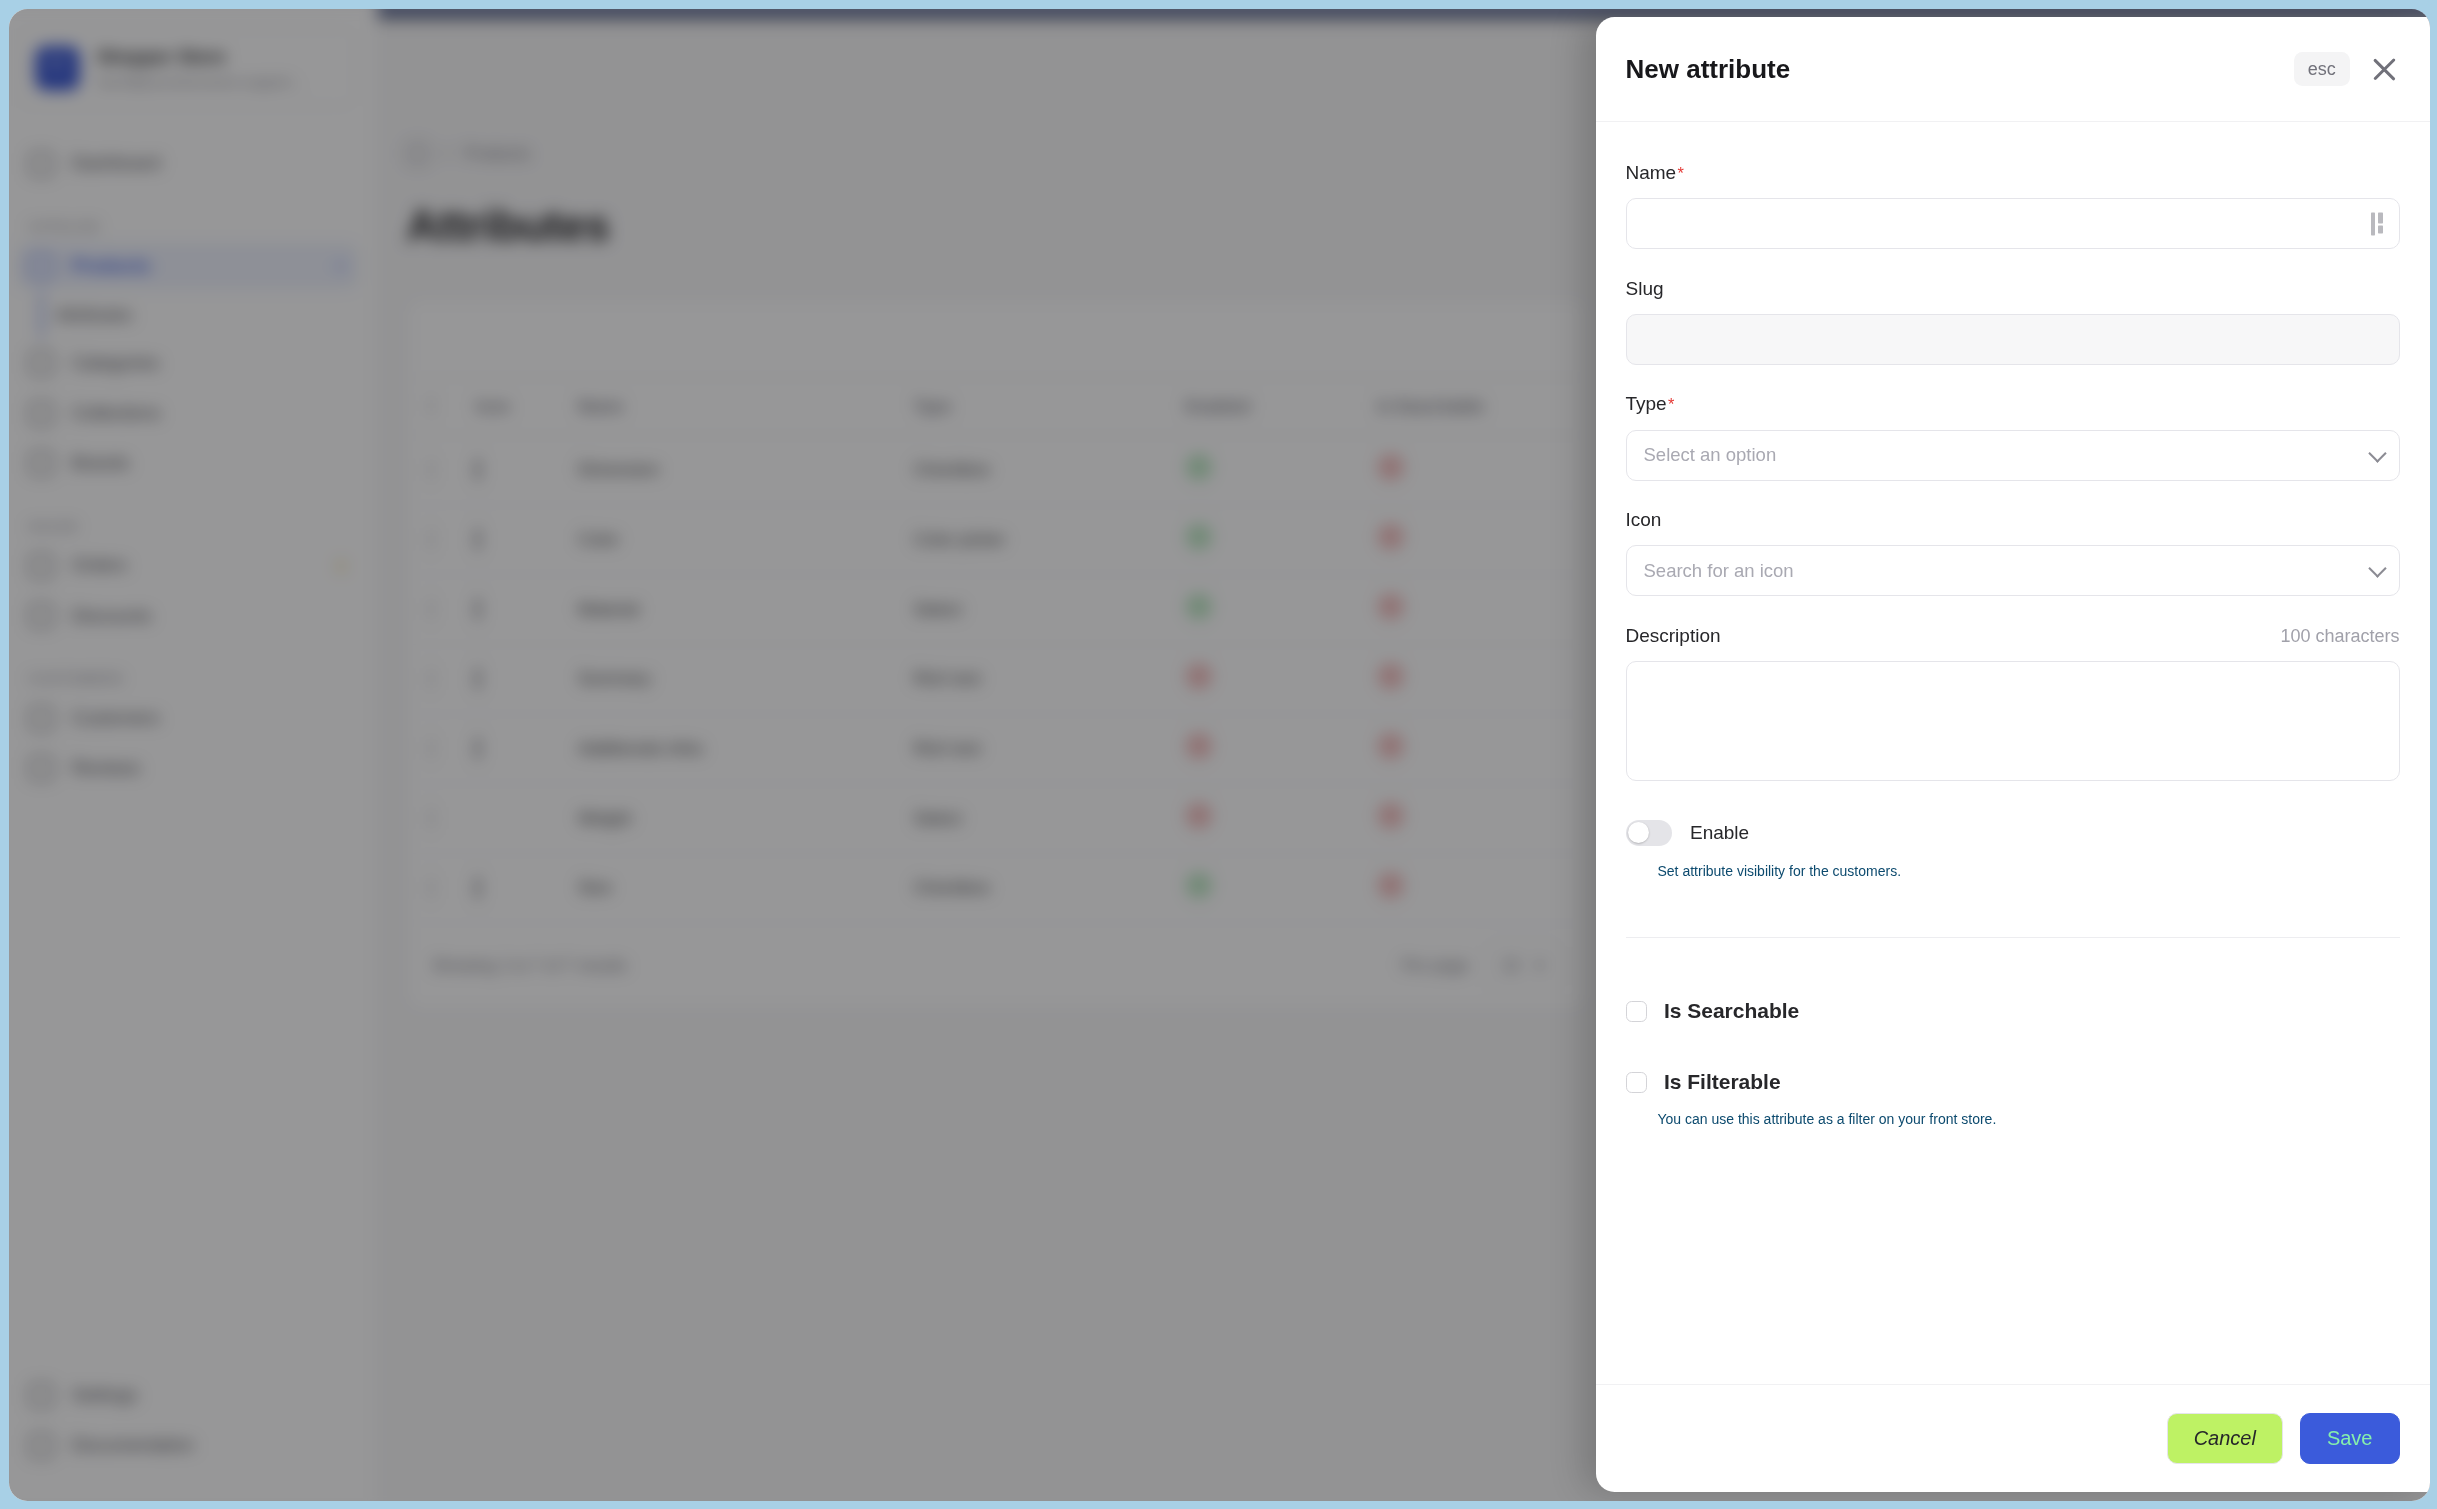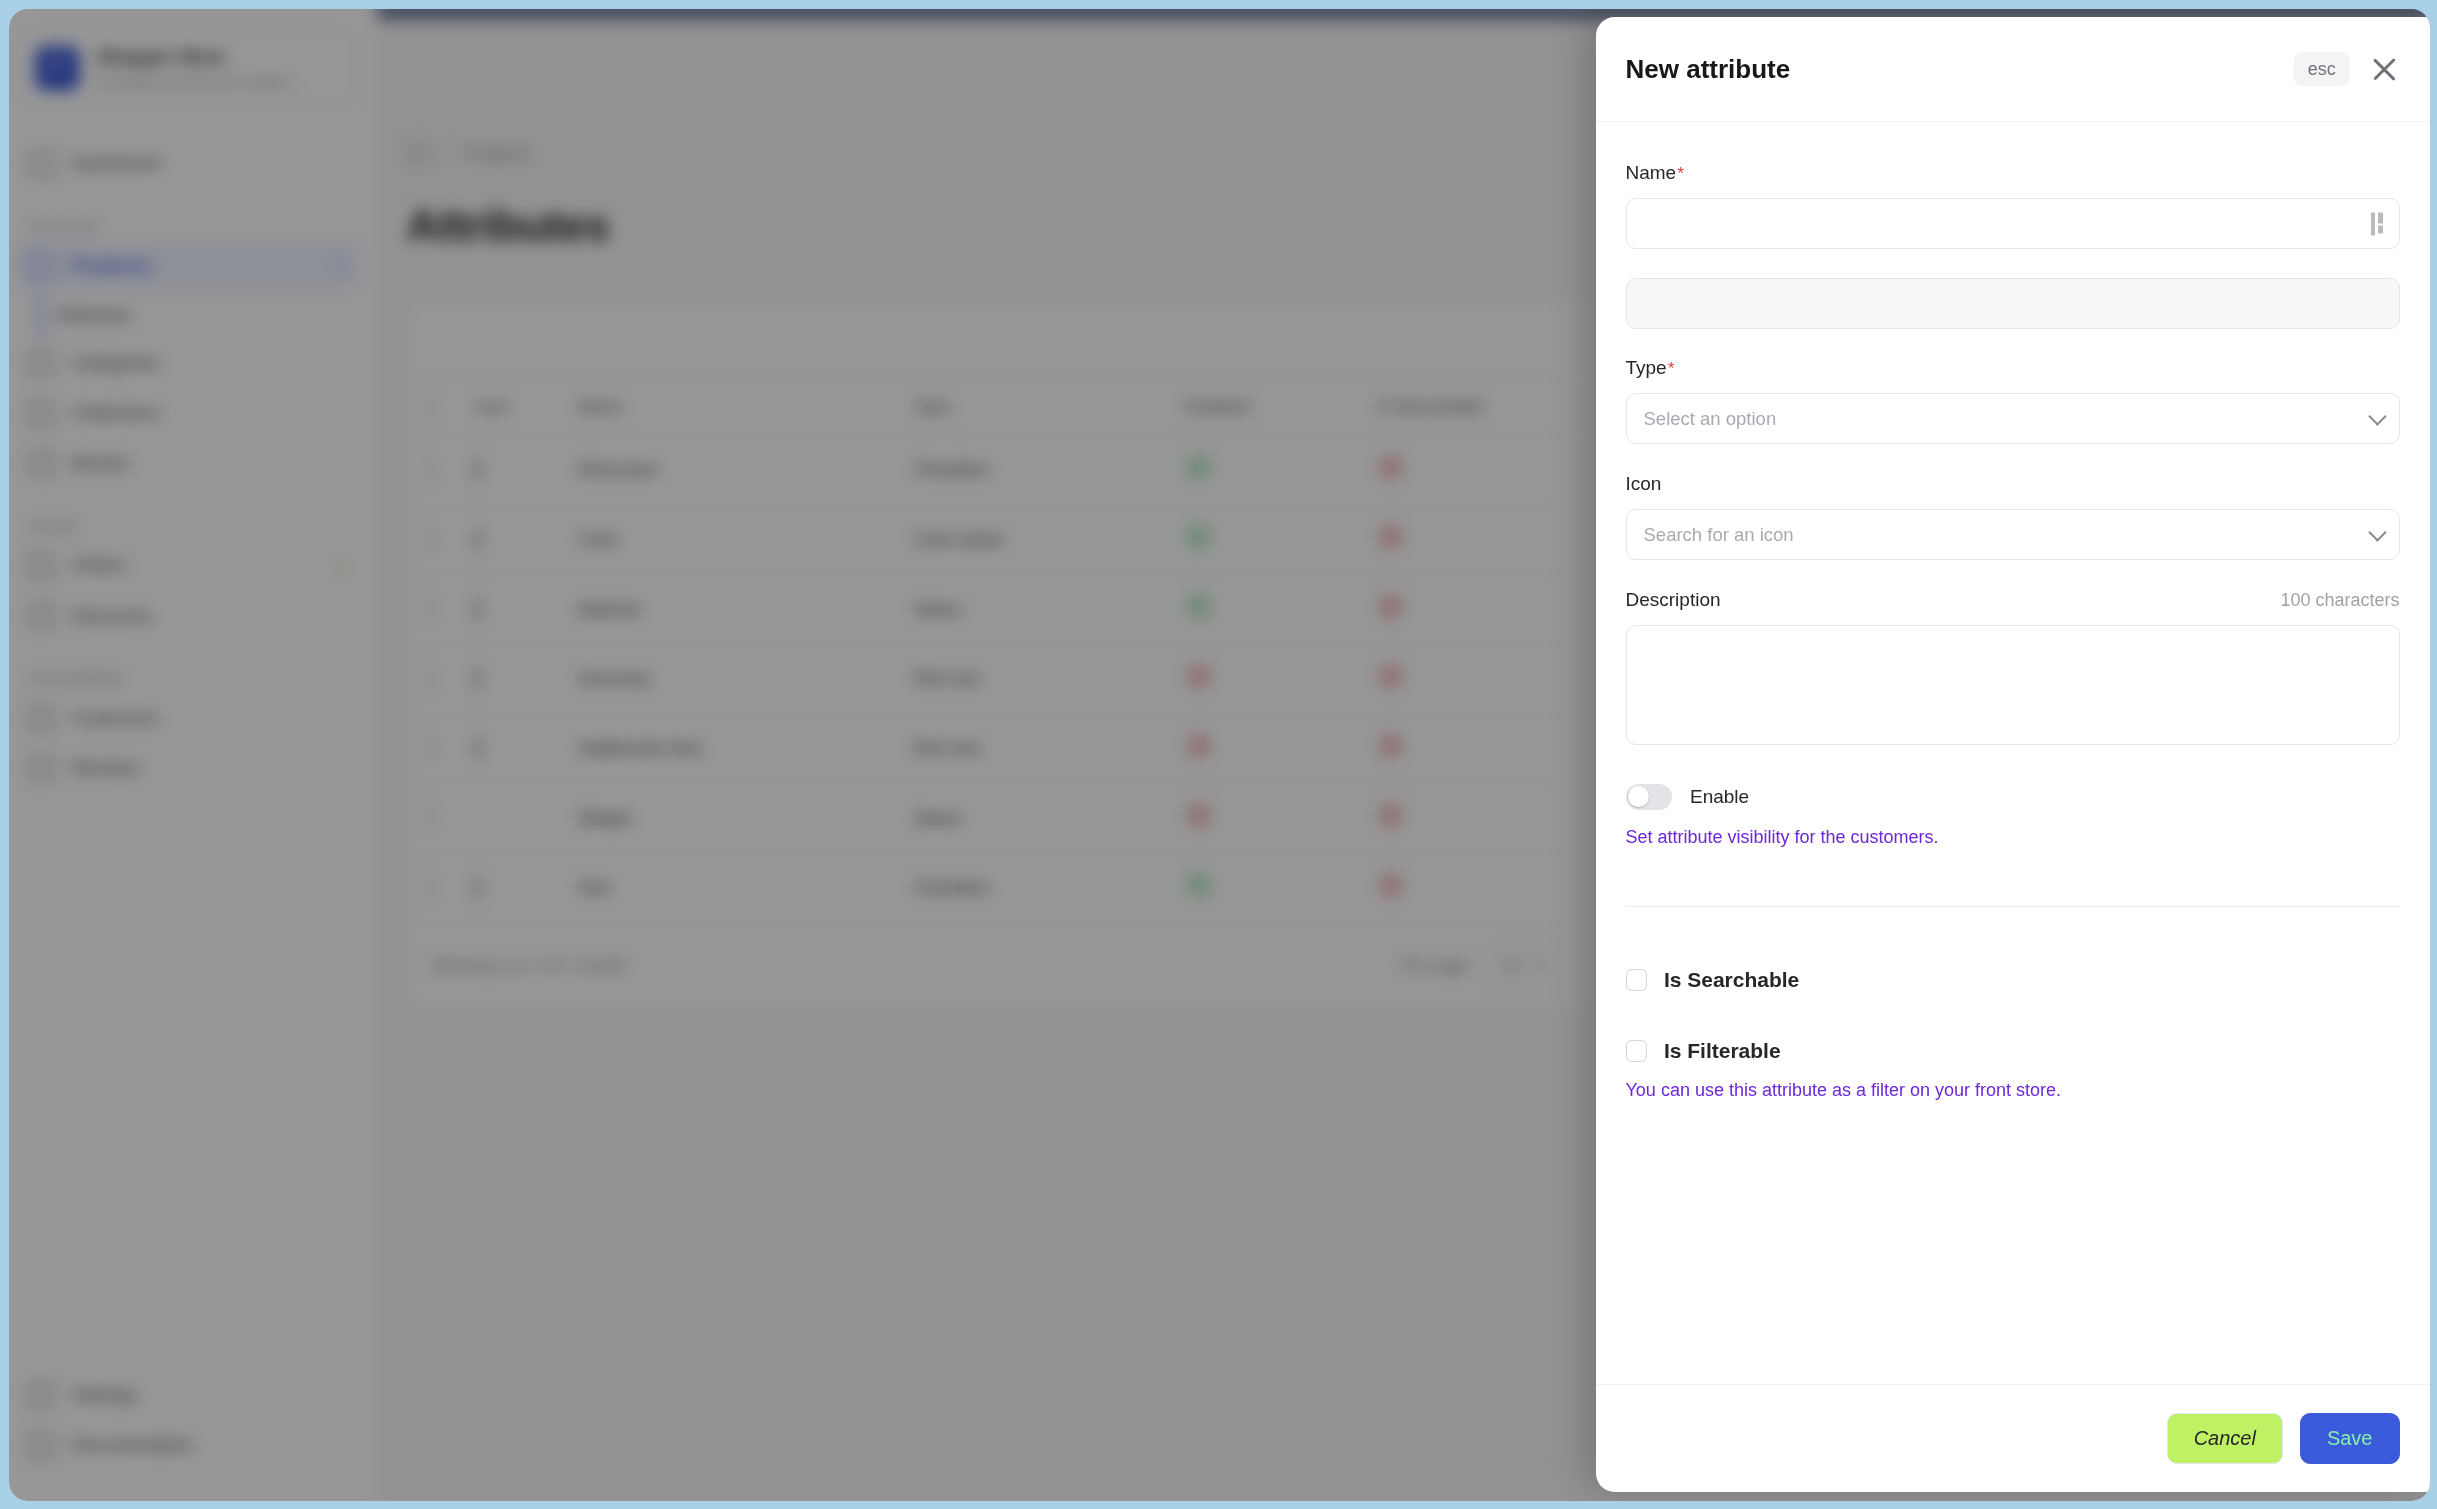--- a/index.html
+++ b/index.html
@@ -206,21 +206,21 @@
   .toggle {
     width: 46px; height: 26px; border-radius: 13px; background: #e4e4e8;
     position: relative; cursor: pointer; flex: none;
   }
   .toggle::after {
     content: ""; position: absolute; left: 2.1px; top: 2.1px;
     width: 21.4px; height: 21.4px; border-radius: 50%;
     background: #ffffff; box-shadow: 0 0.7px 2.1px rgba(0,0,0,.25);
   }
   .toggle-label { font-size: 19px; color: #27272a; }
-  .hint { font-size: 18px; color: #6d28d9; margin-top: 17px; }
+  .hint { font-size: 14px; color: #0c4a6e; margin-top: 17px; margin-left: 32px; }
 
   .divider { height: 1.4px; background: #ededf0; margin: 58px 0 0 0; }
 
   .chk-row { display: flex; align-items: center; gap: 17px; margin-top: 61px; }
   .chk {
     width: 21.4px; height: 21.4px; border: 1.4px solid #d4d4d8;
     border-radius: 5.7px; background: #fff; flex: none; cursor: pointer;
   }
   .chk-label { font-size: 21px; font-weight: 600; color: #27272a; }
 
@@ -437,20 +437,23 @@
           <input class="txt-input" type="text" value="" placeholder="" style="">
           <span class="lang-ico">
             <i class="b1"></i>
               <i class="b2"></i>
               <i class="b3"></i>
           </span>
         </div>
       </div>
 
       <div class="field">
+        <div class="field-label-row">
+          <span class="field-label">Slug</span>
+        </div>
         <input class="txt-input readonly" type="text" value="" placeholder="" style="">
       </div>
 
       <div class="field">
         <div class="field-label-row">
           <span class="field-label">Type</span>
           <span class="req">*</span>
         </div>
         <div class="select-box">
           <span>Select an option</span>

